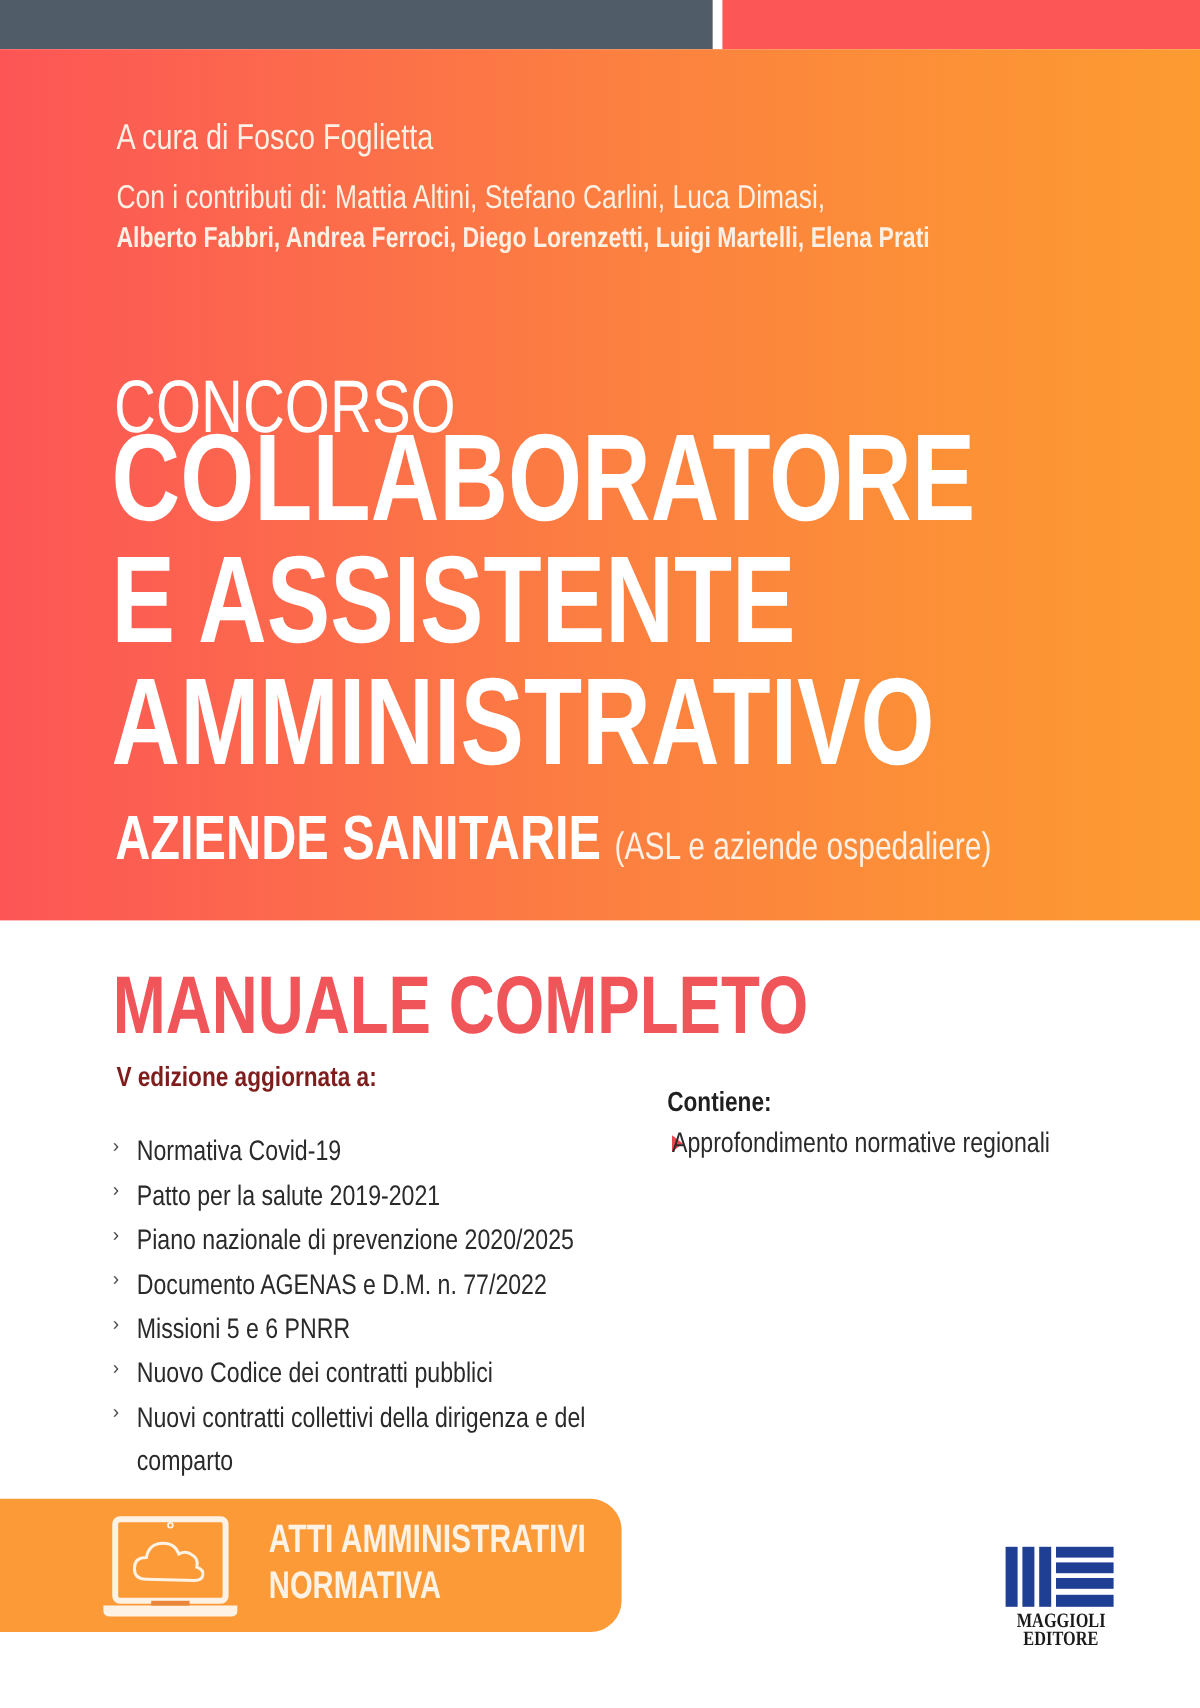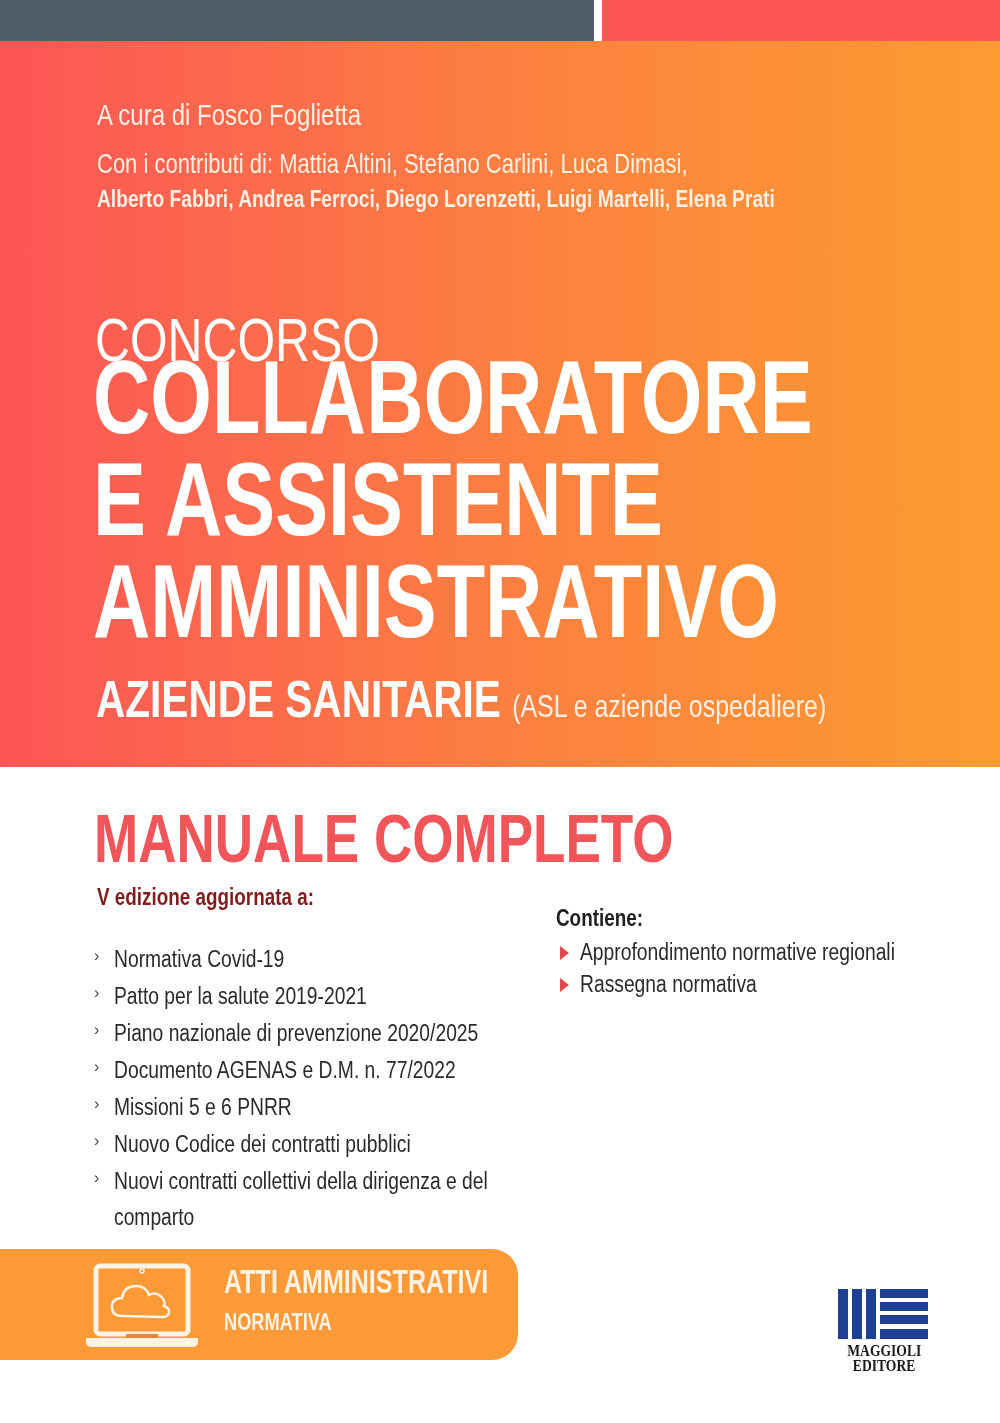--- a/index.html
+++ b/index.html
@@ -46,32 +46,32 @@
   .edition-title .cond { transform: scaleX(0.82); }
   .ed-list { left: 94px; top: 941px; width: 440px; margin: 0; padding: 0; list-style: none; }
   .ed-item { position: relative; padding-left: 20px; height: 37px; font-size: 23.5px; color: #2A2A2A; line-height: 30px; }
   .ed-item.tall { height: 72px; }
   .ed-item .chev { position: absolute; left: 0; top: 0; font-size: 16px; color: #444; }
   .ed-item .cond { transform: scaleX(0.82); white-space: normal; width: 470px; line-height: 36px; }
 
   .contiene-title { left: 556px; top: 905px; font-size: 23px; font-weight: bold; color: #1F1F1F; }
   .contiene-title .cond { transform: scaleX(0.82); }
   .ct-list { left: 560px; top: 938px; margin: 0; padding: 0; list-style: none; }
-  .ct-item { position: relative; padding-left: 20px; height: 32px; font-size: 23.5px; color: #2A2A2A; line-height: 28px; }
+  .ct-item { position: relative; height: 32px; font-size: 23.5px; color: #2A2A2A; line-height: 28px; }
   .ct-item .tri { position: absolute; left: 0; top: 8px; width: 0; height: 0;
     border-top: 7px solid transparent; border-bottom: 7px solid transparent; border-left: 9px solid #E8474E; }
   .ct-item .cond { transform: scaleX(0.82); }
 
   .banner {
     left: 0; top: 1249px; width: 518px; height: 111px; background: #FB9A36;
     border-radius: 0 26px 26px 0;
   }
   .laptop { left: 86px; top: 1262px; width: 112px; height: 86px; }
   .banner-line1 { left: 224px; top: 1265px; font-size: 33px; font-weight: bold; line-height: 33px; }
-  .banner-line2 { left: 224px; top: 1305px; font-size: 24px; font-weight: bold; line-height: 33px; }
+  .banner-line2 { left: 224px; top: 1305px; font-size: 32px; font-weight: bold; line-height: 33px; }
   .banner-line1 .cond, .banner-line2 .cond { transform: scaleX(0.76); }
   .banner-text { color: #FDF2E3; }
 
   .logo { left: 834px; top: 1285px; width: 100px; height: 90px; }
   .logo-text { position: absolute; left: 0; width: 100px; text-align: center;
     font-family: "Liberation Serif", serif; font-weight: bold; color: #1A1A1A; font-size: 17px; line-height: 16px; }
   .logo-text .cond { transform: scaleX(0.80); transform-origin: center top; }
 </style>
 </head>
 <body>
@@ -128,21 +128,20 @@
   <li class="ed-item"><span class="chev">›</span><span class="cond">Missioni 5 e 6 PNRR</span></li>
   <li class="ed-item"><span class="chev">›</span><span class="cond">Nuovo Codice dei contratti pubblici</span></li>
   <li class="ed-item tall"><span class="chev">›</span><span class="cond">Nuovi contratti collettivi della dirigenza e del comparto</span></li>
 </ul>
 
 <div class="abs contiene-title">
   <span class="cond">Contiene:</span>
 </div>
 <ul class="abs ct-list">
   <li class="ct-item"><span class="tri"></span><span class="cond">Approfondimento normative regionali</span></li>
-  <li class="ct-item"><span class="tri"></span><span class="cond">Rassegna normativa</span></li>
 </ul>
 
 <div class="abs banner"></div>
 <svg class="abs laptop" viewBox="0 0 112 86">
   <rect x="10" y="4" width="92" height="68" rx="4" fill="none" stroke="#FDF2E3" stroke-width="5"></rect>
   <circle cx="56" cy="9" r="2" fill="none" stroke="#FDF2E3" stroke-width="1.5"></circle>
   <path d="M0 76 H112 V80 Q112 85 106 85 H6 Q0 85 0 80 Z" fill="#FDF2E3"></path>
   <rect x="40" y="72" width="32" height="4" fill="#E9863A"></rect>
   <path d="M36 54 Q26 54 26 45 Q26 36 36 36 Q38 24 50 24 Q60 24 63 33 Q68 30 73 33 Q80 37 78 44 Q84 46 83 51 Q82 55 76 55 Z" fill="none" stroke="#FDF2E3" stroke-width="2.5"></path>
 </svg>

